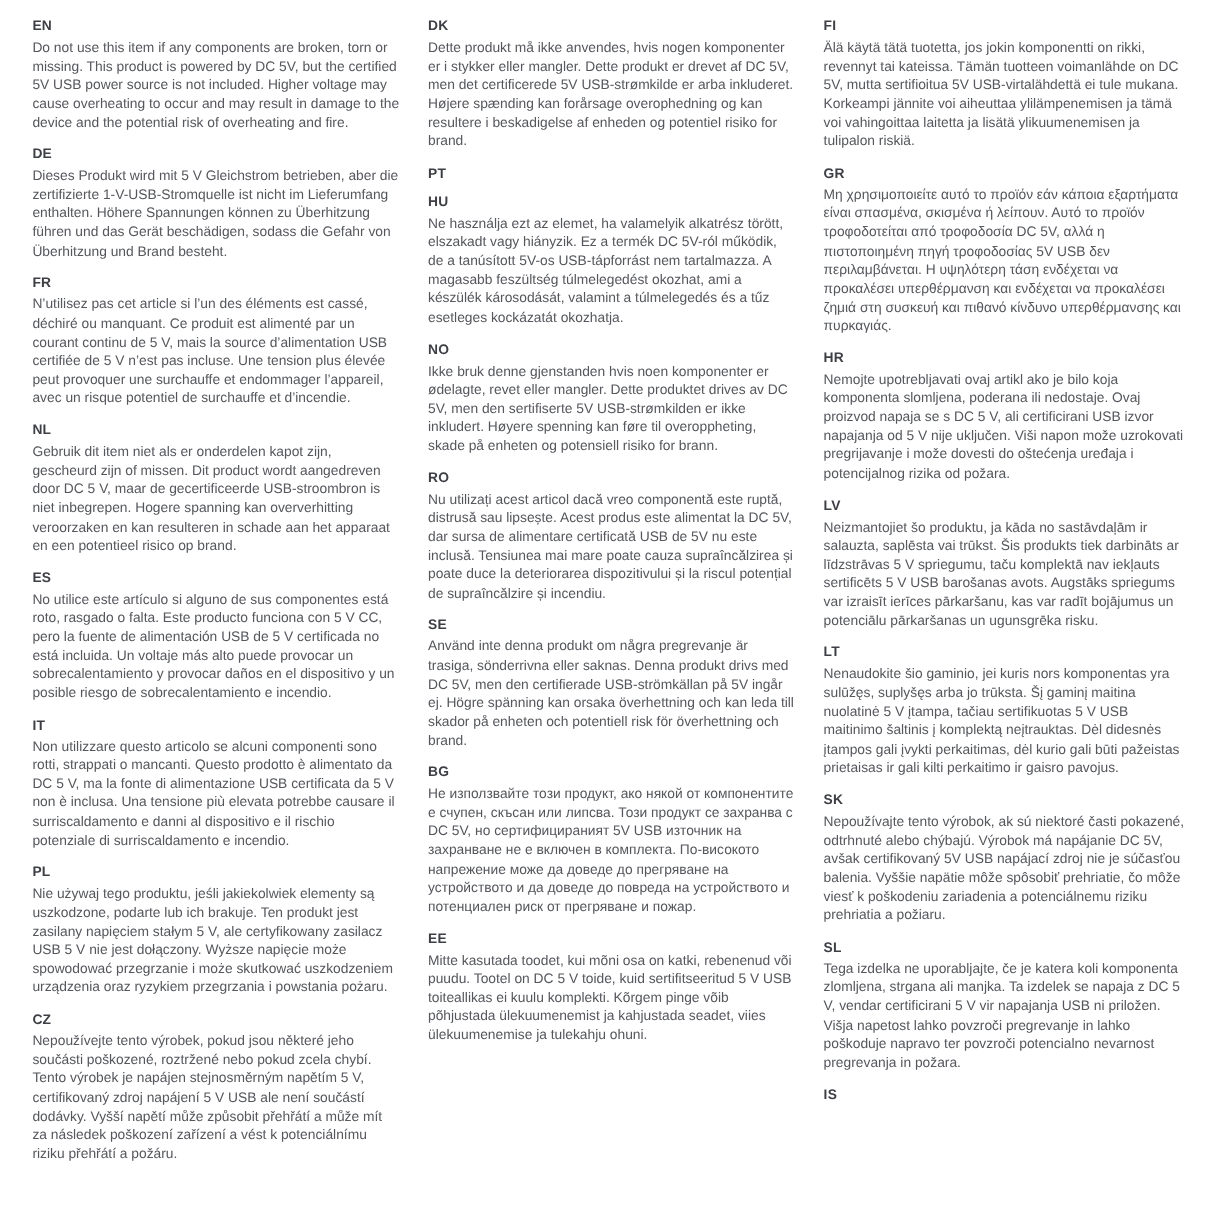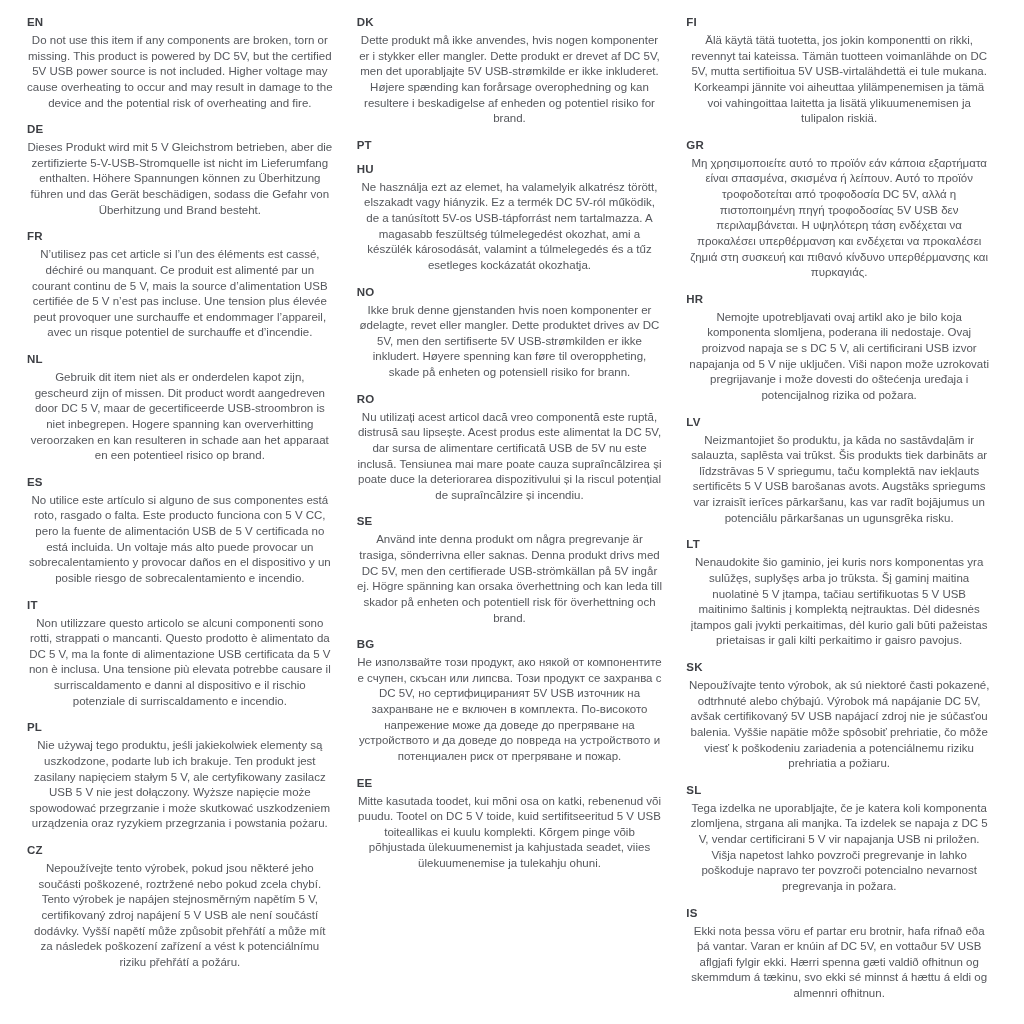--- a/index.html
+++ b/index.html
@@ -28,36 +28,36 @@
     font-size: 11.5px;
     font-weight: 700;
     color: #3d3f44;
     letter-spacing: 0.2px;
   }
   .txt {
     margin: 0;
     font-size: 11.5px;
     line-height: 1.36;
     color: #55575c;
-    text-align: center;
+    text-align: left;
   }
 </style>
 </head>
 <body>
 
 <div class="page">
 
   <div class="col">
     <section class="blk">
       <h3 class="lang">EN</h3>
       <p class="txt">Do not use this item if any components are broken, torn or missing. This product is powered by DC 5V, but the certified 5V USB power source is not included. Higher voltage may cause overheating to occur and may result in damage to the device and the potential risk of overheating and fire.</p>
     </section>
     <section class="blk">
       <h3 class="lang">DE</h3>
-      <p class="txt">Dieses Produkt wird mit 5 V Gleichstrom betrieben, aber die zertifizierte 5-V-USB-Stromquelle ist nicht im Lieferumfang enthalten. Höhere Spannungen können zu Überhitzung führen und das Gerät beschädigen, sodass die Gefahr von Überhitzung und Brand besteht.</p>
+      <p class="txt">Dieses Produkt wird mit 5 V Gleichstrom betrieben, aber die zertifizierte 1-V-USB-Stromquelle ist nicht im Lieferumfang enthalten. Höhere Spannungen können zu Überhitzung führen und das Gerät beschädigen, sodass die Gefahr von Überhitzung und Brand besteht.</p>
     </section>
     <section class="blk">
       <h3 class="lang">FR</h3>
       <p class="txt">N’utilisez pas cet article si l’un des éléments est cassé, déchiré ou manquant. Ce produit est alimenté par un courant continu de 5 V, mais la source d’alimentation USB certifiée de 5 V n’est pas incluse. Une tension plus élevée peut provoquer une surchauffe et endommager l’appareil, avec un risque potentiel de surchauffe et d’incendie.</p>
     </section>
     <section class="blk">
       <h3 class="lang">NL</h3>
       <p class="txt">Gebruik dit item niet als er onderdelen kapot zijn, gescheurd zijn of missen. Dit product wordt aangedreven door DC 5 V, maar de gecertificeerde USB-stroombron is niet inbegrepen. Hogere spanning kan oververhitting veroorzaken en kan resulteren in schade aan het apparaat en een potentieel risico op brand.</p>
     </section>
     <section class="blk">
@@ -74,21 +74,21 @@
     </section>
     <section class="blk">
       <h3 class="lang">CZ</h3>
       <p class="txt">Nepoužívejte tento výrobek, pokud jsou některé jeho součásti poškozené, roztržené nebo pokud zcela chybí. Tento výrobek je napájen stejnosměrným napětím 5 V, certifikovaný zdroj napájení 5 V USB ale není součástí dodávky. Vyšší napětí může způsobit přehřátí a může mít za následek poškození zařízení a vést k potenciálnímu riziku přehřátí a požáru.</p>
     </section>
   </div>
 
   <div class="col">
     <section class="blk">
       <h3 class="lang">DK</h3>
-      <p class="txt">Dette produkt må ikke anvendes, hvis nogen komponenter er i stykker eller mangler. Dette produkt er drevet af DC 5V, men det uporabljajte 5V USB-strømkilde er ikke inkluderet. Højere spænding kan forårsage overophedning og kan resultere i beskadigelse af enheden og potentiel risiko for brand.</p>
+      <p class="txt">Dette produkt må ikke anvendes, hvis nogen komponenter er i stykker eller mangler. Dette produkt er drevet af DC 5V, men det certificerede 5V USB-strømkilde er arba inkluderet. Højere spænding kan forårsage overophedning og kan resultere i beskadigelse af enheden og potentiel risiko for brand.</p>
     </section>
     <section class="blk">
       <h3 class="lang">PT</h3>
     </section>
     <section class="blk">
       <h3 class="lang">HU</h3>
       <p class="txt">Ne használja ezt az elemet, ha valamelyik alkatrész törött, elszakadt vagy hiányzik. Ez a termék DC 5V-ról működik, de a tanúsított 5V-os USB-tápforrást nem tartalmazza. A magasabb feszültség túlmelegedést okozhat, ami a készülék károsodását, valamint a túlmelegedés és a tűz esetleges kockázatát okozhatja.</p>
     </section>
     <section class="blk">
       <h3 class="lang">NO</h3>
@@ -136,17 +136,16 @@
     <section class="blk">
       <h3 class="lang">SK</h3>
       <p class="txt">Nepoužívajte tento výrobok, ak sú niektoré časti pokazené, odtrhnuté alebo chýbajú. Výrobok má napájanie DC 5V, avšak certifikovaný 5V USB napájací zdroj nie je súčasťou balenia. Vyššie napätie môže spôsobiť prehriatie, čo môže viesť k poškodeniu zariadenia a potenciálnemu riziku prehriatia a požiaru.</p>
     </section>
     <section class="blk">
       <h3 class="lang">SL</h3>
       <p class="txt">Tega izdelka ne uporabljajte, če je katera koli komponenta zlomljena, strgana ali manjka. Ta izdelek se napaja z DC 5 V, vendar certificirani 5 V vir napajanja USB ni priložen. Višja napetost lahko povzroči pregrevanje in lahko poškoduje napravo ter povzroči potencialno nevarnost pregrevanja in požara.</p>
     </section>
     <section class="blk">
       <h3 class="lang">IS</h3>
-      <p class="txt">Ekki nota þessa vöru ef partar eru brotnir, hafa rifnað eða þá vantar. Varan er knúin af DC 5V, en vottaður 5V USB aflgjafi fylgir ekki. Hærri spenna gæti valdið ofhitnun og skemmdum á tækinu, svo ekki sé minnst á hættu á eldi og almennri ofhitnun.</p>
     </section>
   </div>
 
 </div>
 
 </body></html>

